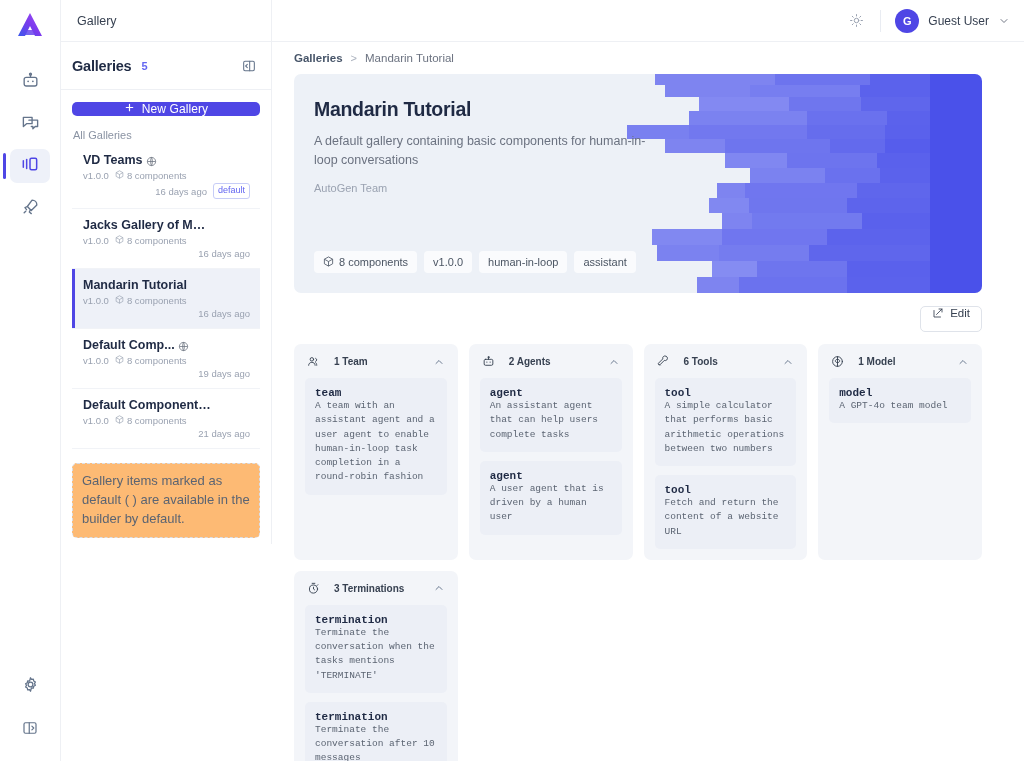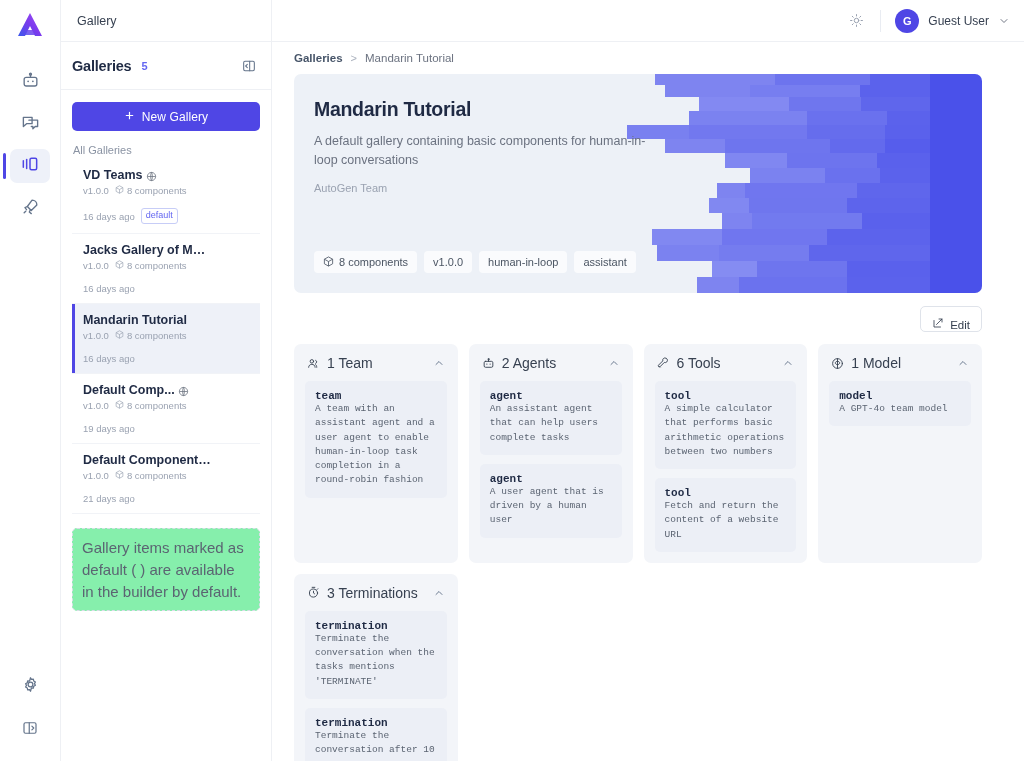--- a/index.html
+++ b/index.html
@@ -29,21 +29,21 @@
   }
   .rail-btn.active { background: #eef1f9; color: #4f46e5; }
   .rail-btn.active::before {
     content: ""; position: absolute; left: -7px; top: 4px;
     width: 3px; height: 26px; background: #4f46e5; border-radius: 2px;
   }
   .rail-bottom { margin-top: auto; display: flex; flex-direction: column; align-items: center; gap: 10px; padding-bottom: 14px; }
 
   
   .panel {
-    width: 211px; flex: 0 0 211px; height: 761px;
+    width: 211px; flex: 0 0 211px; height: 544px;
     background: #ffffff; border-right: 1px solid #eef0f4;
     display: flex; flex-direction: column;
   }
   .panel-top {
     height: 42px; display: flex; align-items: center;
     padding: 0 16px; border-bottom: 1px solid #eef0f4;
   }
   .panel-top-title { font-size: 12.5px; color: #374151; }
   .panel-head {
     height: 48px; display: flex; align-items: center;
@@ -72,29 +72,29 @@
     content: ""; position: absolute; left: 0; top: 0; bottom: 0; width: 3px; background: #4f46e5;
   }
   .gal-row1 { display: flex; align-items: flex-end; gap: 3px; }
   .gal-name {
     font-size: 12.5px; font-weight: 700; color: #1f2a44;
     white-space: nowrap; overflow: hidden; text-overflow: ellipsis; max-width: 128px;
   }
   .gal-globe { color: #6b7280; display: inline-flex; }
   .gal-row2 { display: flex; align-items: center; gap: 6px; margin-top: 3px; }
   .gal-meta { font-size: 9.5px; color: #9aa2b1; display: inline-flex; align-items: center; gap: 3px; }
-  .gal-row3 { display: flex; align-items: center; gap: 6px; margin-top: 12px; }
+  .gal-row3 { display: flex; align-items: center; gap: 6px; margin-top: 2px; justify-content: flex-end; }
   .gal-date { font-size: 9.5px; color: #9aa2b1; }
   .default-badge {
     font-size: 9px; color: #6366f1; border: 1px solid #c7cdf7;
     border-radius: 3px; padding: 0px 4px 1px 4px; line-height: 13px; background: #fff;
   }
   .note {
     margin: 14px 0 0 0; border: 1px dashed #d9dee7; border-radius: 5px;
-    padding: 8px 9px; font-size: 15px; line-height: 1.45; color: #5b6472; background: #86efac;
+    padding: 8px 9px; font-size: 13px; line-height: 1.45; color: #5b6472; background: #fdba74;
   }
 
   
   .main { flex: 1; height: 761px; background: #ffffff; display: flex; flex-direction: column; overflow: hidden; }
   .topbar {
     height: 42px; border-bottom: 1px solid #eef0f4;
     display: flex; align-items: center; justify-content: flex-end; padding: 0 14px; gap: 0;
   }
   .theme-btn { width: 24px; height: 24px; display: flex; align-items: center; justify-content: center; color: #9aa2b1; }
   .topdiv { width: 1px; height: 22px; background: #e9ecf2; margin: 0 14px 0 12px; }
@@ -127,30 +127,30 @@
     background: rgba(255,255,255,.72); border-radius: 4px; height: 22px;
     display: flex; align-items: center; gap: 5px; padding: 0 9px;
     font-size: 11px; color: #4b5563;
   }
   .mosaic { position: absolute; right: 0; top: 0; width: 365px; height: 219px; z-index: 1; }
 
   
   .editbar { display: flex; justify-content: flex-end; padding: 13px 0 12px 0; }
   .edit-btn {
     height: 26px; background: #ffffff; border: 1px solid #dfe3ea; border-radius: 5px;
-    display: flex; align-items: flex-end; gap: 6px; padding: 0 11px;
+    display: flex; align-items: flex-start; gap: 6px; padding: 0 11px;
     font-size: 11.5px; color: #374151;
   }
 
   
   .grid { display: grid; grid-template-columns: repeat(4, 1fr); gap: 11px; }
   .card { background: #f3f5f9; border-radius: 7px; padding: 11px 11px 11px 11px; }
   .card-head { display: flex; align-items: center; gap: 7px; padding: 0 2px 10px 2px; }
   .card-ico { color: #374151; display: flex; align-items: center; }
-  .card-title { font-size: 14px; color: #374151; font-weight: 400; }
+  .card-title { font-size: 10px; color: #374151; font-weight: 700; margin-left: 7px; }
   .card-chev { margin-left: auto; color: #64748b; display: flex; }
   .card-body { display: flex; flex-direction: column; gap: 9px; font-family: Liberation Mono, monospace; }
   .item { background: #eceff6; border-radius: 5px; padding: 9px 10px 10px 10px; }
   .item-name { font-size: 11px; font-weight: 700; color: #1f2a44; }
   .item-desc { margin-top: 0; font-size: 9.5px; line-height: 1.5; color: #5b6472; }
 
   .card-team { min-height: 175px; }
   .card-agents { min-height: 175px; }
   .card-tools { min-height: 175px; }
   .card-model { min-height: 110px; }

